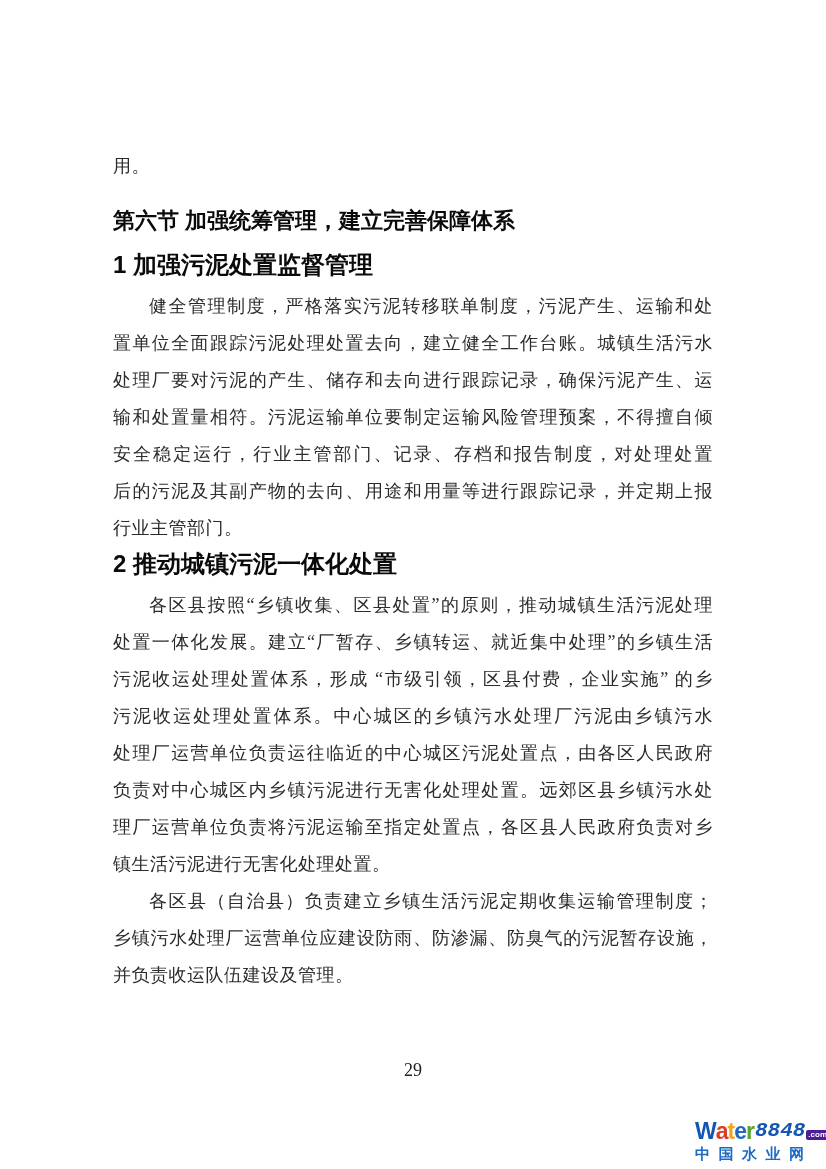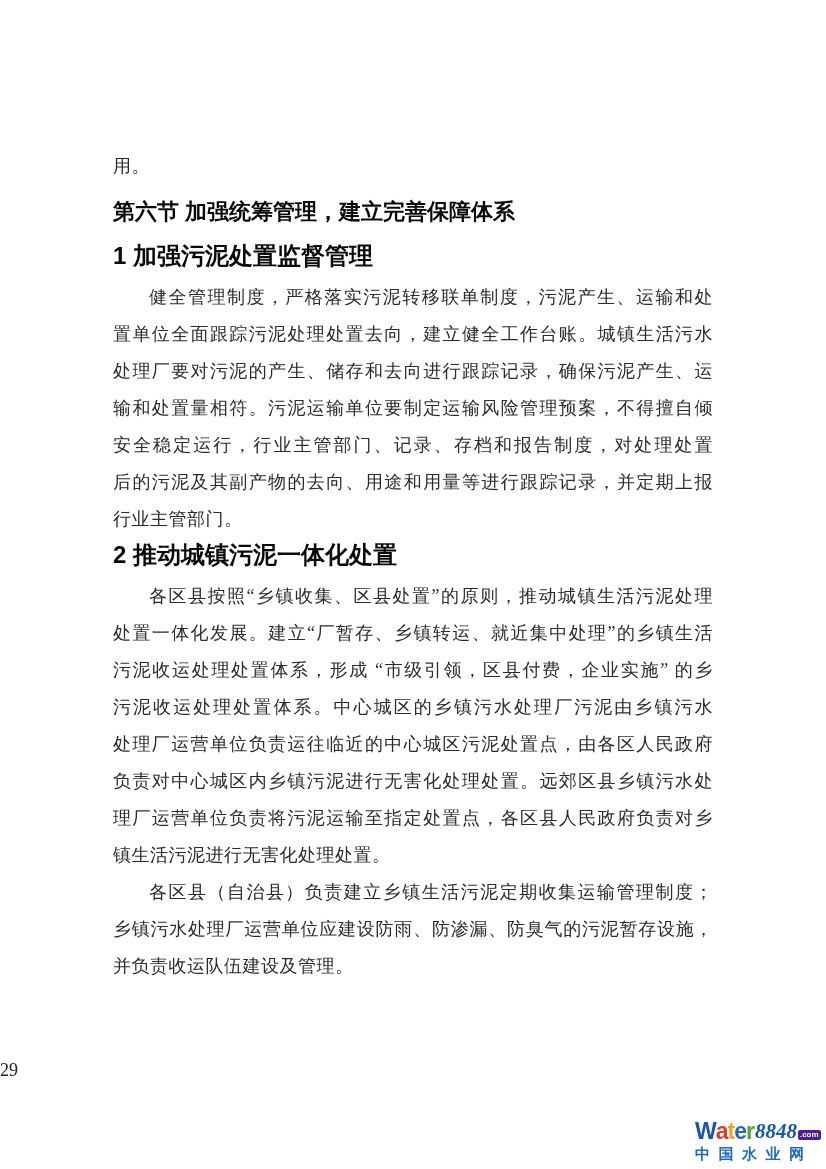--- a/index.html
+++ b/index.html
@@ -24,21 +24,21 @@
     line-height: 37px;
     letter-spacing: 0.5px;
     text-align: justify;
     text-align-last: justify;
     white-space: nowrap;
     color: #2b2b2b;
   }
   .jline.first { text-indent: 2em; }
   .jline.last { text-align-last: left; }
   h1.sec {
-    margin: 10px 0 0 0;
+    margin: 19px 0 0 0;
     font-family: "Liberation Sans", sans-serif;
     font-weight: 700;
     font-size: 22px;
     line-height: 34px;
     color: #0a0a0a;
     letter-spacing: 0px;
   }
   h2.sub {
     margin: 12px 0 8px 0;
     font-family: "Liberation Sans", sans-serif;
@@ -47,20 +47,21 @@
     line-height: 30px;
     color: #0a0a0a;
   }
   h2.sub2 { margin-top: 2px; }
   .para { margin: 0; }
   .page-number {
     position: absolute;
     top: 1058px;
     left: 0;
     width: 100%;
+    text-align: center;
     font-size: 18px;
     line-height: 24px;
     color: #222;
   }
   .logo {
     position: absolute;
     top: 1119px;
     right: 3px;
     width: 128px;
   }
@@ -70,21 +71,21 @@
     line-height: 24px;
     white-space: nowrap;
   }
   .brand-letter {
     font-family: "Liberation Sans", sans-serif;
     font-weight: 700;
     font-size: 23px;
     letter-spacing: -1px;
   }
   .brand-number {
-    font-family: Liberation Serif, serif;
+    font-family: Liberation Mono, monospace;
     font-style: italic;
     font-weight: 700;
     font-size: 21px;
     margin-left: 1px;
   }
   .brand-tld {
     font-family: "Liberation Sans", sans-serif;
     font-weight: 700;
     font-size: 8px;
     line-height: 10px;

